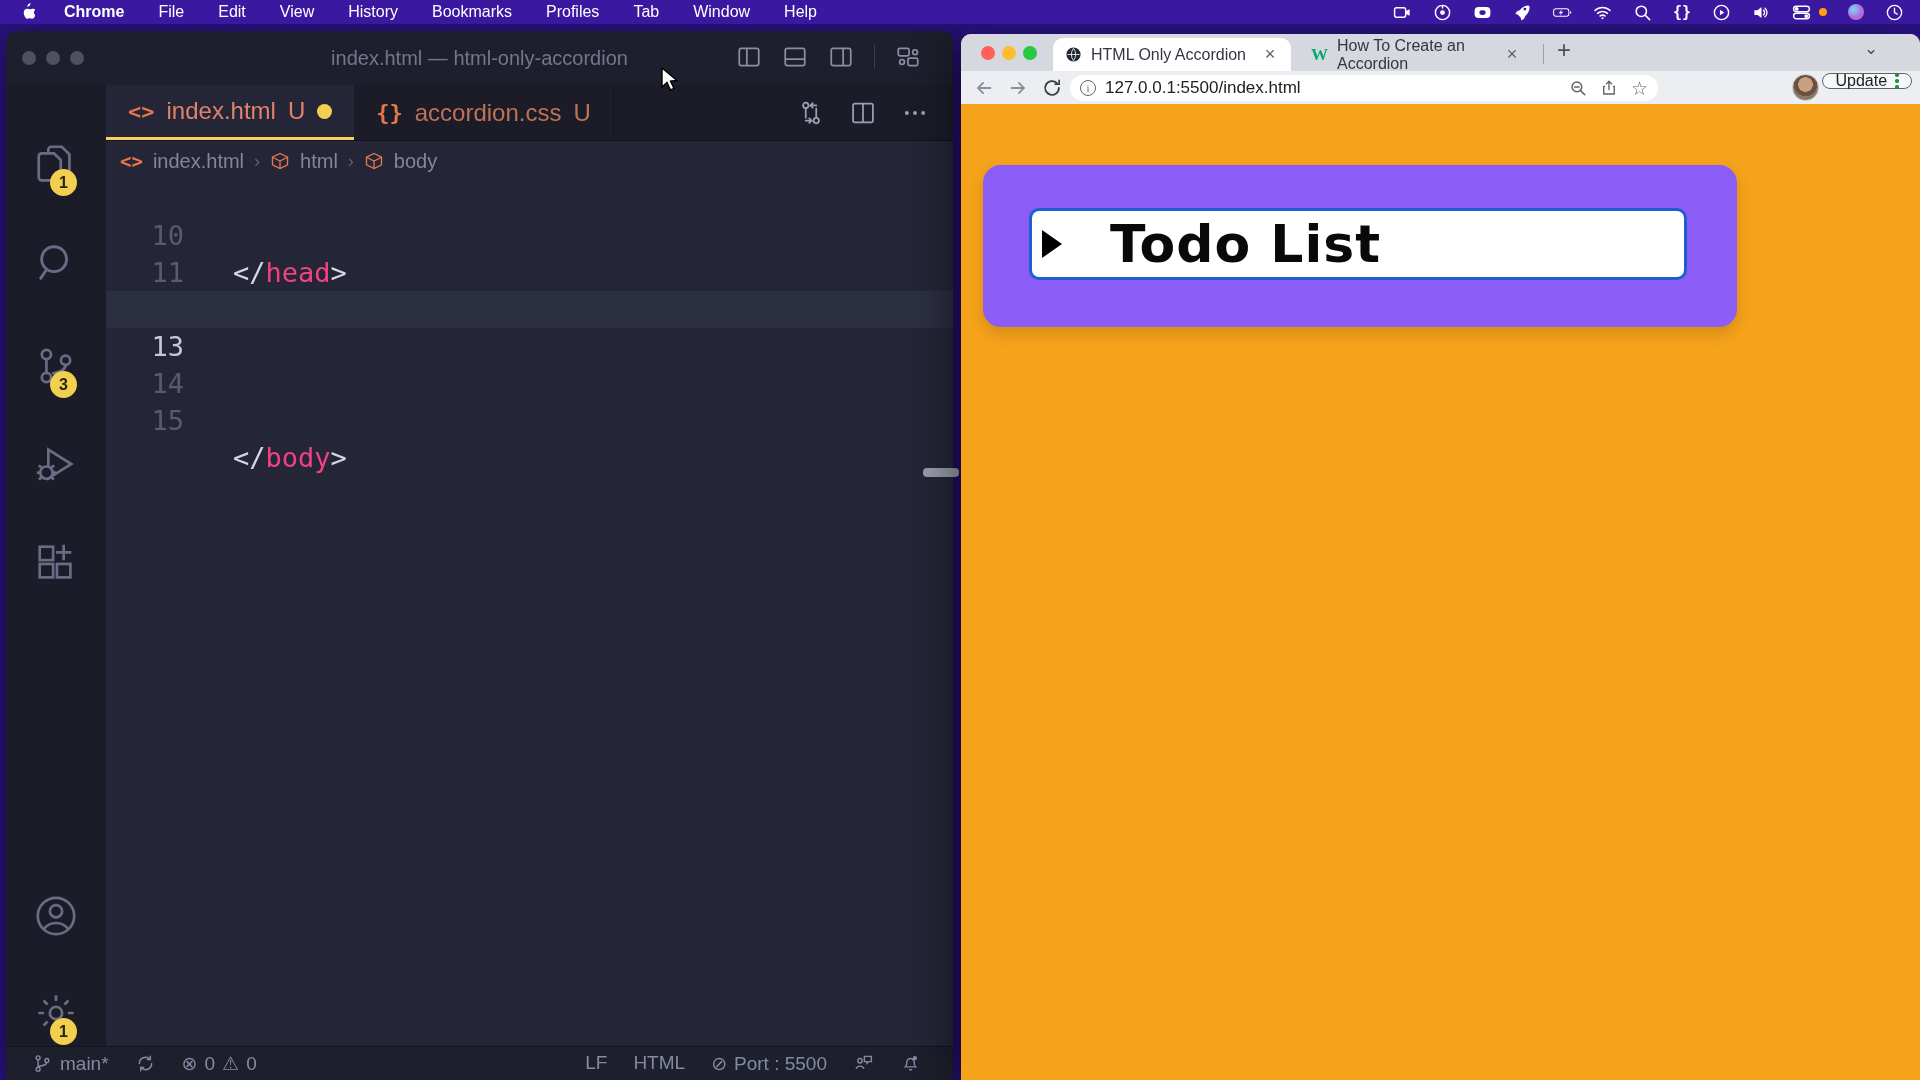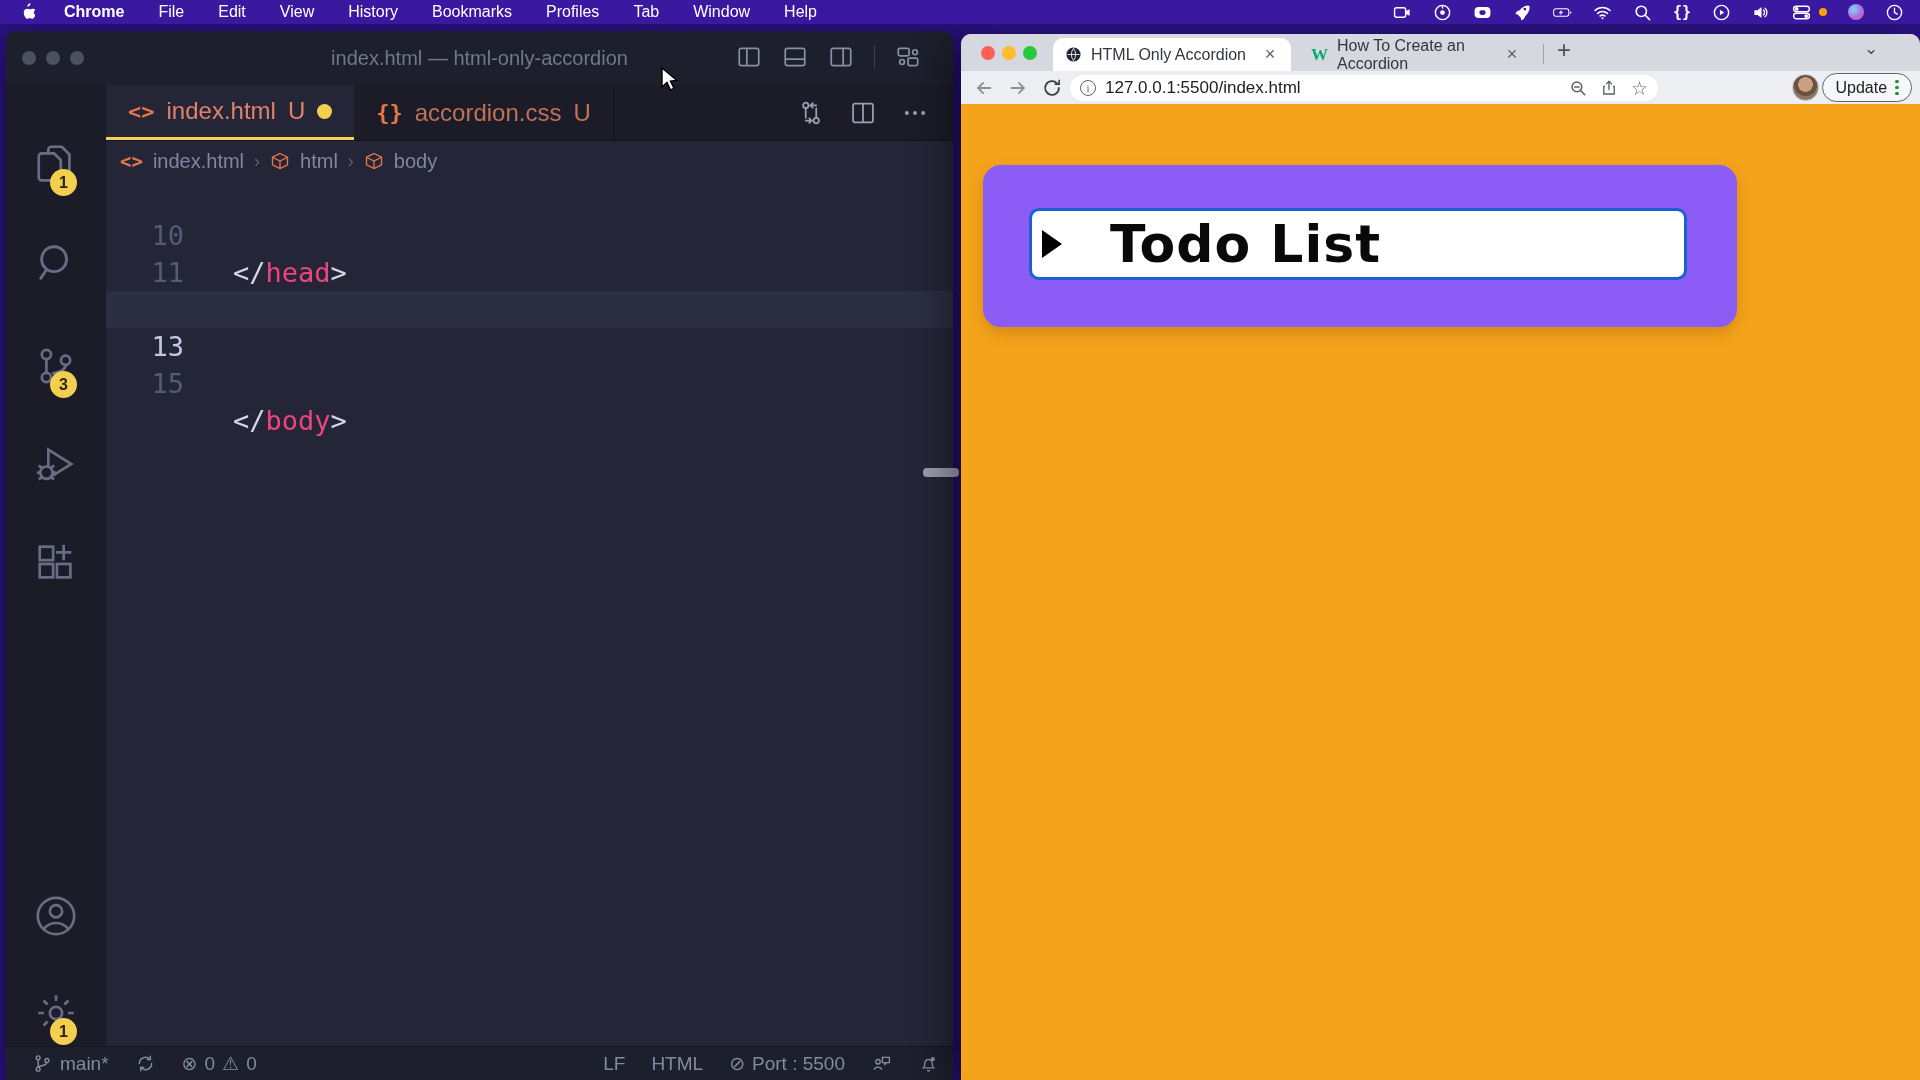--- a/index.html
+++ b/index.html
@@ -50,21 +50,21 @@
   .code-line.active-line .lnum { color:#c3c8e0; }
   .lcontent { position:absolute; left:127px; }
   .tok-punct { color:#d4d8e4; }
   .tok-tag { color:#f0437e; }
   #scroll-handle { position:absolute; right:-6px; top:437px; width:36px; height:9px; background:#9a9daa; border-radius:4px; }
 
   #vs-statusbar { position:absolute; left:0; bottom:0; width:100%; height:34px; background:#1d1f2c; border-top:1px solid #13141d; display:flex; align-items:center; color:#848aa2; font-size:19px; }
   .sb-item { display:flex; align-items:center; gap:7px; margin-right:26px; white-space:nowrap; }
   .sb-item svg { width:21px; height:21px; display:block; }
   .sb-left { display:flex; align-items:center; padding-left:26px; }
-  .sb-right { margin-left:auto; display:flex; align-items:center; padding-right:14px; }
+  .sb-right { margin-left:auto; display:flex; align-items:flex-start; padding-right:32px; }
   .sb-glyph { font-size:19px; }
 
   
   #cursor { position:absolute; left:654px; top:36px; width:22px; height:26px; z-index:3; }
 
   
   #chrome { position:absolute; left:961px; top:34px; width:959px; height:1046px; background:#d6d8e0; border-radius:10px 10px 0 0; z-index:2; box-shadow:-14px 6px 36px rgba(0,0,0,.38); }
   #tabstrip { position:absolute; left:0; top:0; width:100%; height:37px; border-radius:10px 10px 0 0; background:#d6d8e0; }
   .ctl { position:absolute; top:12px; width:14px; height:14px; border-radius:50%; }
   .chrome-tab { position:absolute; top:4px; height:33px; display:flex; align-items:center; gap:9px; padding:0 12px; font-size:16px; color:#333640; }
@@ -79,21 +79,21 @@
   #toolbar { position:absolute; left:0; top:37px; width:100%; height:33px; background:#edeef2; display:flex; align-items:center; }
   .nav-ic { width:22px; height:22px; margin-left:12px; color:#8b8f99; }
   .nav-ic.dark { color:#3c4043; }
   #urlpill { position:absolute; left:109px; top:4px; width:588px; height:26px; background:#fff; border-radius:13px; display:flex; align-items:center; padding:0 10px; }
   .info-ic { width:16px; height:16px; border:1.4px solid #5f6368; border-radius:50%; color:#5f6368; font-size:11px; display:flex; align-items:center; justify-content:center; font-family:"Liberation Serif", serif; margin-right:9px; flex:0 0 auto; }
   #url-text { font-size:17px; color:#202124; white-space:nowrap; }
   .pill-right { margin-left:auto; display:flex; align-items:center; gap:13px; color:#5f6368; }
   .pill-right svg { width:18px; height:18px; display:block; }
   .ext-ic { width:20px; height:20px; color:#3c4043; }
   #avatar { position:absolute; left:831px; top:3px; width:27px; height:27px; border-radius:50%; background:radial-gradient(circle at 50% 38%, #caa082 36%, #6b5140 37% 58%, #8a7764 59%); border:1px solid #c2c4cc; }
-  #update-btn { position:absolute; left:861px; top:2px; width:90px; height:29px; border:1.6px solid #5f6368; border-radius:15px; background:#f6f7f9; display:flex; align-items:center; justify-content:center; gap:8px; font-size:16px; color:#202124; }
+  #update-btn { position:absolute; left:861px; top:2px; width:90px; height:16px; border:1.6px solid #5f6368; border-radius:15px; background:#f6f7f9; display:flex; align-items:center; justify-content:center; gap:8px; font-size:16px; color:#202124; }
   .upd-dots { display:flex; flex-direction:column; gap:2.5px; }
   .upd-dots i { width:3.5px; height:3.5px; border-radius:50%; background:#1e8e3e; }
 
   #page { position:absolute; left:0; top:70px; width:100%; bottom:0; background:#f5a31b; overflow:hidden; }
   #card { position:absolute; left:22px; top:29px; width:754px; height:162px; background:#8b5cf6; border-radius:18px; box-shadow:0 7px 14px rgba(120,70,0,.25);margin-top:32px; }
   #accordion-summary { position:absolute; left:46px; top:43px; width:658px; height:72px; border:3.5px solid #1c5fd2; border-radius:10px; display:flex; align-items:center; background:#fff; }
   .disclosure { width:0; height:0; border-top:14px solid transparent; border-bottom:14px solid transparent; border-left:20px solid #000; margin-left:10px; }
   #accordion-title { font-family:"DejaVu Sans", sans-serif; font-weight:bold; font-size:52px; color:#090909; margin-left:48px; letter-spacing:1px; }
 </style>
 </head>
@@ -296,20 +296,23 @@
       <span class="lnum">11</span>
       <span class="lcontent"><span class="tok-punct">&lt;</span><span class="tok-tag">body</span><span class="tok-punct">&gt;</span></span>
     </div>
     <div class="code-line">
       <span class="lnum">12</span>
     </div>
     <div class="code-line active-line">
       <span class="lnum">13</span>
     </div>
     <div class="code-line">
+      <span class="lnum">14</span>
+    </div>
+    <div class="code-line">
       <span class="lnum">15</span>
       <span class="lcontent"><span class="tok-punct">&lt;/</span><span class="tok-tag">body</span><span class="tok-punct">&gt;</span></span>
     </div>
   </div>
 
   <div id="scroll-handle"></div>
 
   <div id="vs-statusbar">
     <div class="sb-left">
       <span class="sb-item">

